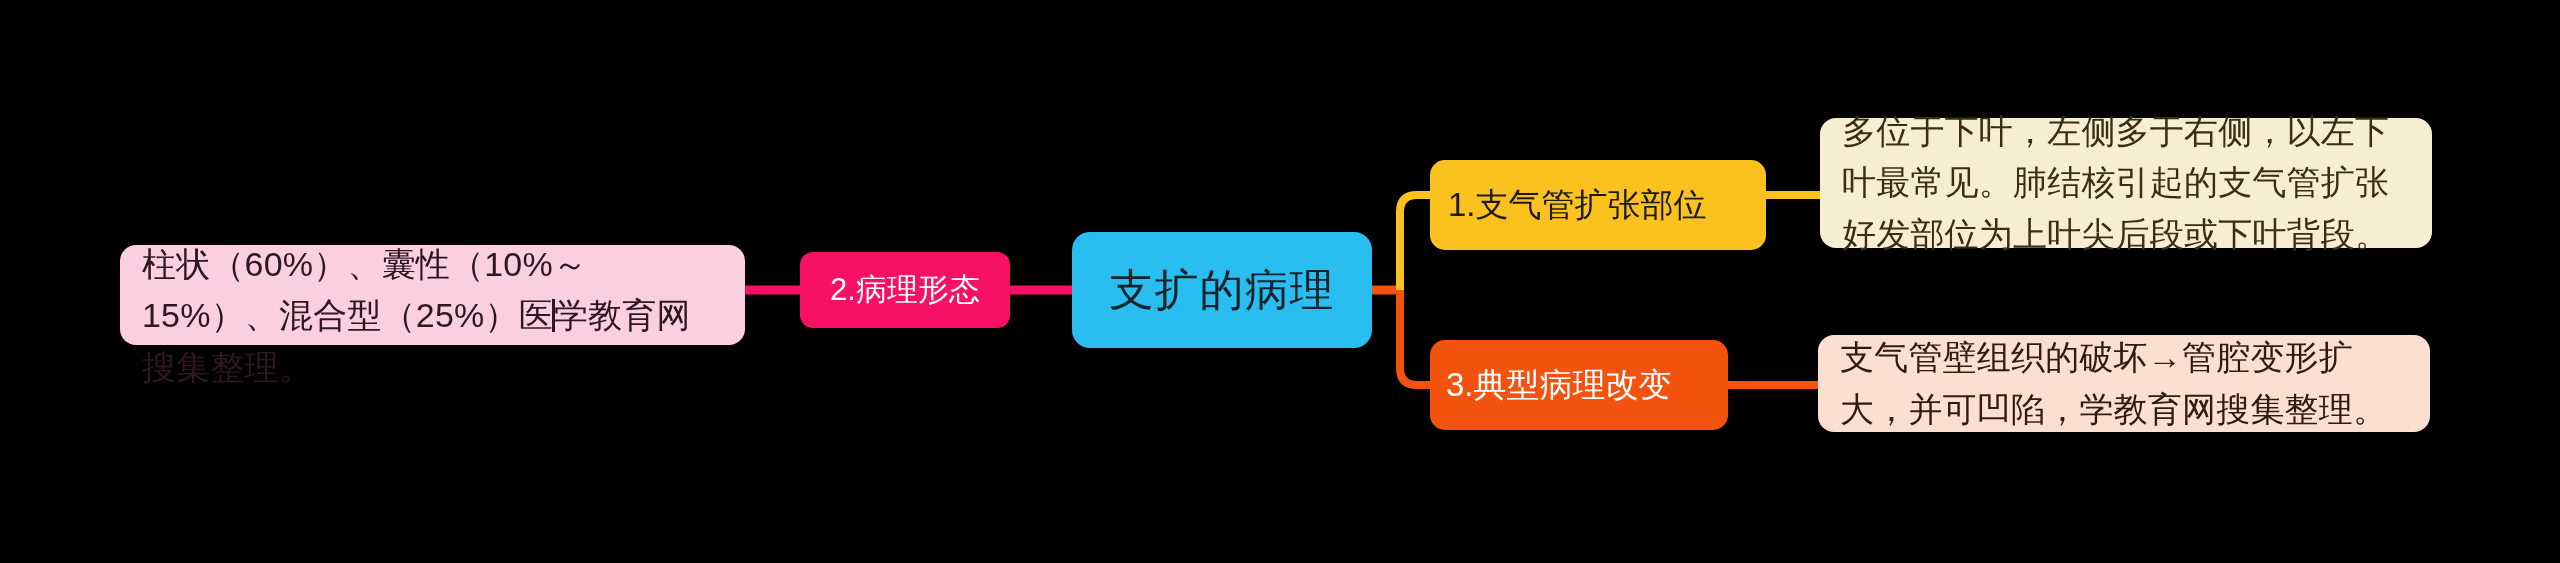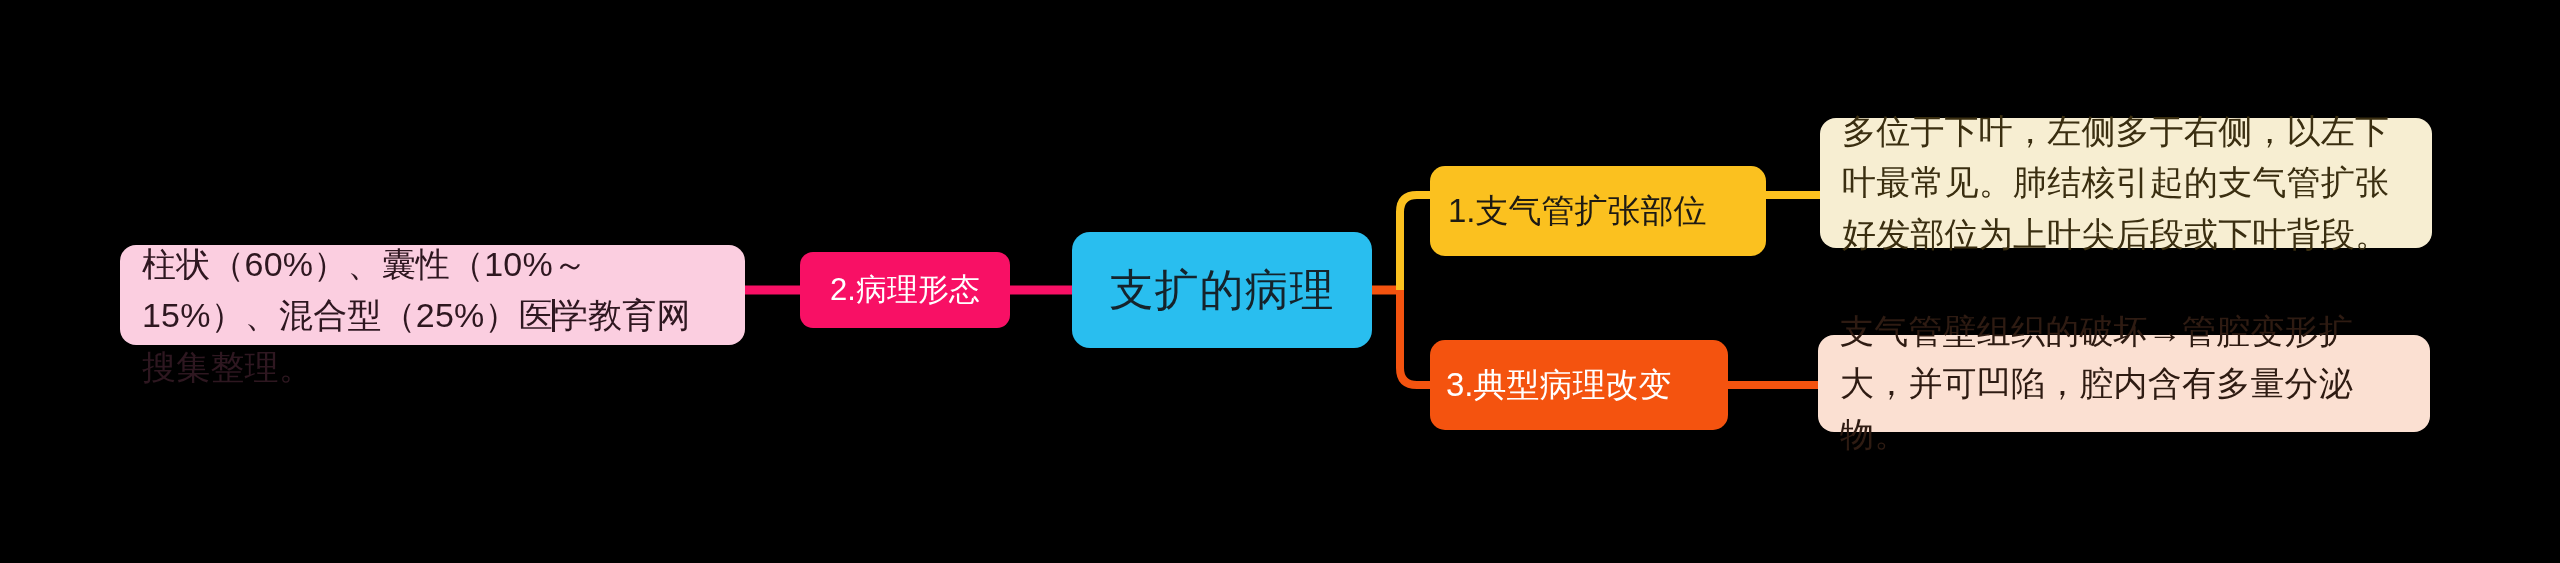--- a/index.html
+++ b/index.html
@@ -76,21 +76,21 @@
   }
   .node-pink .label {
     text-align: center;
     font-size: 31px;
     color: #ffffff;
   }
 
   
   .node-amber {
     left: 1430px;
-    top: 166px;
+    top: 160px;
     width: 336px;
     height: 90px;
     background: #FBC11F;
     border-radius: 15px;
     padding-left: 18px;
   }
   .node-amber .label {
     text-align: left;
     font-size: 33px;
     color: #1d1a14;
@@ -218,16 +218,16 @@
 
   <div class="note note-cream">
     <span class="body">多位于下叶，左侧多于右侧，以左下叶最常见。肺结核引起的支气管扩张好发部位为上叶尖后段或下叶背段。</span>
   </div>
 
   <div class="node node-orange">
     <span class="label">3.典型病理改变</span>
   </div>
 
   <div class="note note-peach">
-    <span class="body">支气管壁组织的破坏→管腔变形扩大，并可凹陷，腔内含有多量分泌物。</span>
+    <span class="body">支气管壁组织的破坏→管腔变形扩大，并可凹陷，学教育网搜集整理。</span>
   </div>
 
 </div>
 
 </body></html>

